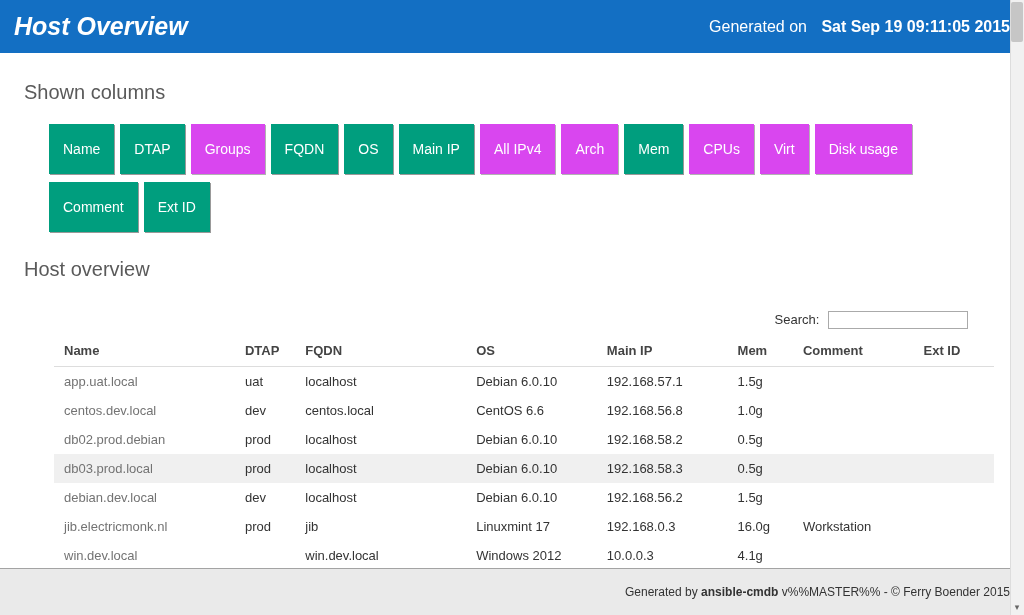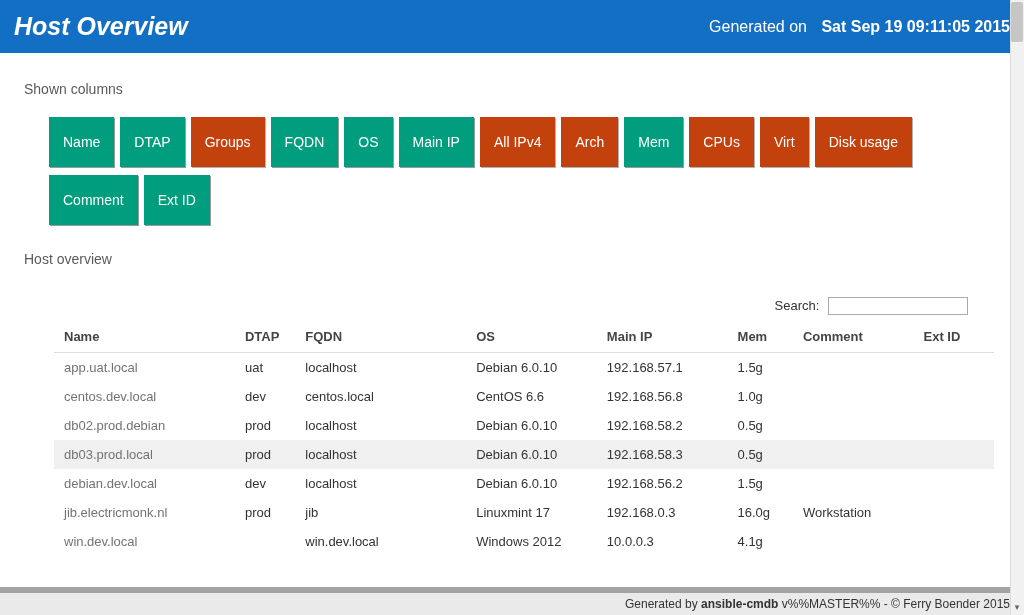--- a/index.html
+++ b/index.html
@@ -3,33 +3,33 @@
 <meta charset="utf-8">
 <style>
 * { box-sizing: border-box; margin: 0; padding: 0; }
 body { font-family: Arial, Helvetica, sans-serif; background: #fff; width: 1024px; height: 615px; overflow: hidden; position: relative; }
 .header { background: #136fc3; color: #fff; padding: 12px 14px; display: flex; justify-content: space-between; align-items: center; }
 .header h1 { font-size: 25px; font-style: italic; font-weight: bold; }
 .header .gen { font-size: 16px; }
 .header .gen .on { margin-right: 10px; }
 .header .gen .stamp { font-weight: bold; }
 .content { padding: 10px 24px; }
-.section-label { color: #5a5a5a; font-size: 14px; margin: 18px 0 20px 0; font-weight: normal; }
+.section-label { color: #5a5a5a; font-size: 20px; margin: 18px 0 20px 0; font-weight: normal; }
 .chips { margin-left: 25px; line-height: 40px; }
 .chip { display: inline-block; padding: 5px 14px; color: #fff; font-size: 14px; margin-right: 6px; margin-bottom: 8px; cursor: pointer; }
 .chip.active { background: #009e7e; box-shadow: 1px 1px 0 rgba(0,0,0,0.4); }
-.chip.inactive { background: #c2410c; box-shadow: 1px 1px 0 rgba(0,0,0,0.3); }
+.chip.inactive { background: #d946ef; box-shadow: 1px 1px 0 rgba(0,0,0,0.3); }
 .search-row { text-align: right; padding: 10px 32px 6px 0; font-size: 13px; color: #333; }
 .search-row input { border: 1px solid #aaa; height: 18px; width: 140px; font-size: 12px; margin-left: 5px; }
 table { width: 940px; margin-left: 30px; border-collapse: collapse; font-size: 13px; }
 thead th { text-align: left; color: #444; font-weight: bold; padding: 8px 10px; border-bottom: 1px solid #ddd; }
 tbody td { padding: 7px 10px; color: #333; }
 tbody td.link { color: #737373; cursor: pointer; }
 tbody tr.hov td { background: #f0f0f0; }
-.footer { position: absolute; bottom: 0; left: 0; right: 0; background: #eaeaea; color: #333; font-size: 12px; padding: 4px 14px; text-align: right; border-top: 6px solid #a3a3a3; }
+.footer { position: absolute; bottom: 0; left: 0; right: 0; background: #eaeaea; color: #333; font-size: 12px; padding: 16px 14px; text-align: right; border-top: 1px solid #a3a3a3; }
 .footer b { font-weight: bold; }
 .scrollbar { position: absolute; right: 0; top: 0; bottom: 0; width: 14px; background: #f1f1f1; border-left: 1px solid #ddd; }
 .scroll-thumb { position: absolute; right: 1px; top: 2px; width: 12px; height: 40px; background: #c6c6c6; border-radius: 2px; }
 .scroll-arrow { position: absolute; right: 1px; bottom: 2px; width: 12px; height: 12px; color: #666; font-size: 9px; text-align: center; line-height: 12px; }
 </style>
 </head>
 <body>
 
 <div class="header">
   <h1>Host Overview</h1>

